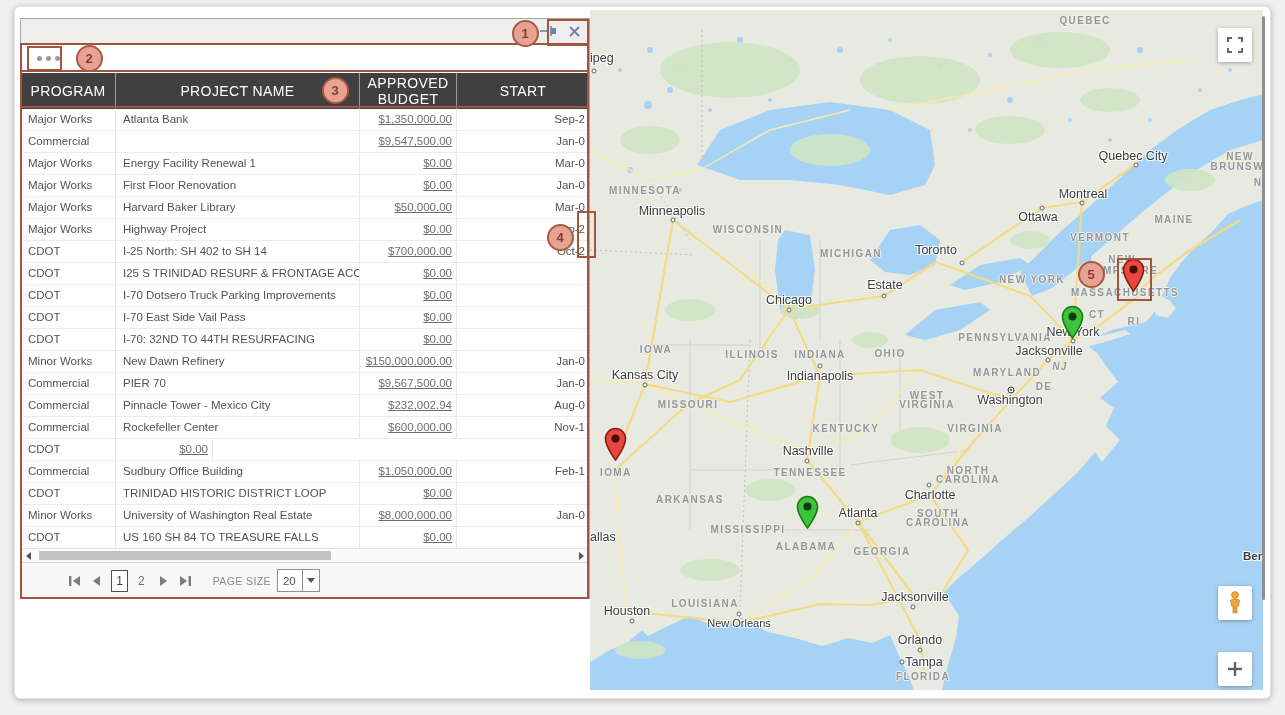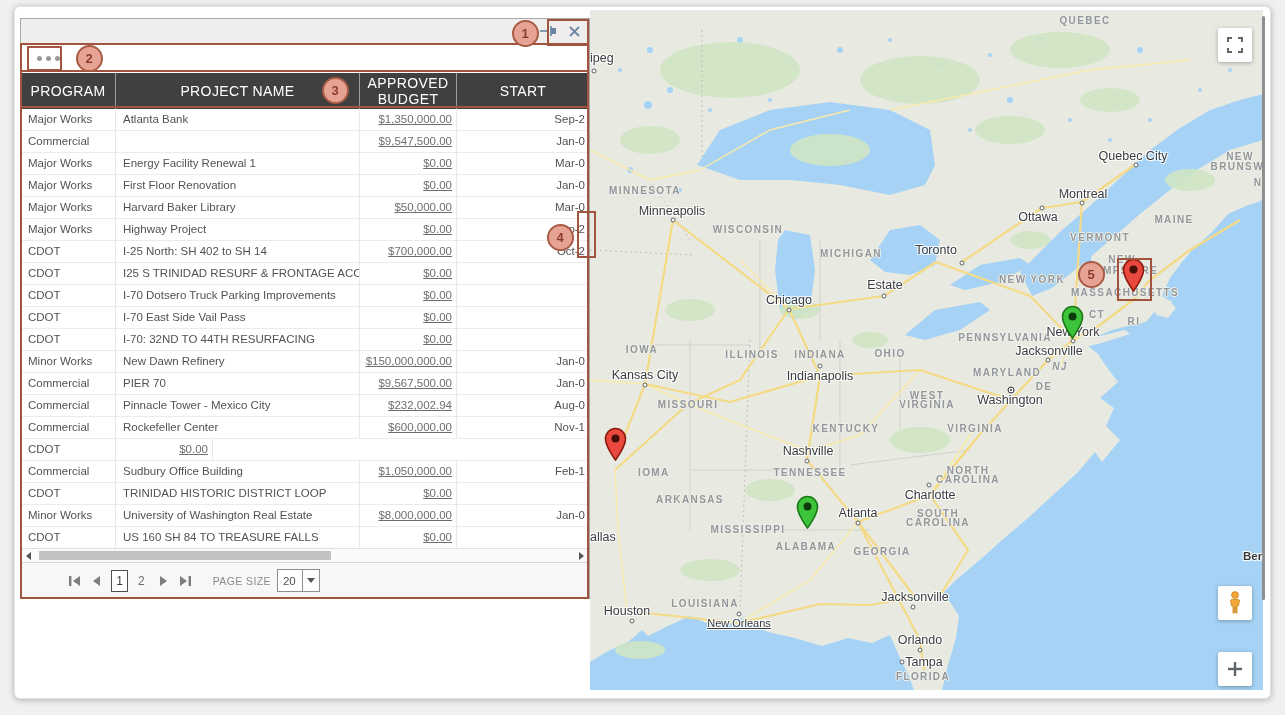--- a/index.html
+++ b/index.html
@@ -430,21 +430,21 @@
           <path d="M268,512 L340,485 385,430"></path>
         <path d="M483,330 L510,315 543,290 560,270"></path>
           <path d="M560,270 L600,240 650,210"></path>
       </g>
     </svg>
     <div id="map-labels">
         <div class="slabel" style="left: 495px; top: 10px;">QUEBEC</div>
         <div class="slabel" style="left: 55px; top: 180px;">MINNESOTA</div>
         <div class="slabel" style="left: 158px; top: 219px;">WISCONSIN</div>
         <div class="slabel" style="left: 261px; top: 243px;">MICHIGAN</div>
-        <div class="slabel" style="left: 52px; top: 339px;">IOWA</div>
+        <div class="slabel" style="left: 66px; top: 339px;">IOWA</div>
         <div class="slabel" style="left: 162px; top: 344px;">ILLINOIS</div>
         <div class="slabel" style="left: 230px; top: 344px;">INDIANA</div>
         <div class="slabel" style="left: 300px; top: 343px;">OHIO</div>
         <div class="slabel" style="left: 415px; top: 327px;">PENNSYLVANIA</div>
         <div class="slabel" style="left: 442px; top: 269px;">NEW YORK</div>
         <div class="slabel" style="left: 510px; top: 227px;">VERMONT</div>
         <div class="slabel" style="left: 584px; top: 209px;">MAINE</div>
         <div class="slabel" style="left: 532px; top: 249px;">NEW</div>
         <div class="slabel" style="left: 532px; top: 260px;">HAMPSHIRE</div>
         <div class="slabel" style="left: 535px; top: 282px;">MASSACHUSETTS</div>
@@ -462,21 +462,21 @@
         <div class="slabel" style="left: 378px; top: 469px;">CAROLINA</div>
         <div class="slabel" style="left: 348px; top: 503px;">SOUTH</div>
         <div class="slabel" style="left: 348px; top: 512px;">CAROLINA</div>
         <div class="slabel" style="left: 292px; top: 541px;">GEORGIA</div>
         <div class="slabel" style="left: 216px; top: 536px;">ALABAMA</div>
         <div class="slabel" style="left: 158px; top: 519px;">MISSISSIPPI</div>
         <div class="slabel" style="left: 100px; top: 489px;">ARKANSAS</div>
         <div class="slabel" style="left: 98px; top: 394px;">MISSOURI</div>
         <div class="slabel" style="left: 115px; top: 593px;">LOUISIANA</div>
         <div class="slabel" style="left: 333px; top: 666px;">FLORIDA</div>
-        <div class="slabel left" style="left: 0px; top: 462px; padding-left: 48px;">IOMA</div>
+        <div class="slabel left" style="left: 10px; top: 462px;">IOMA</div>
         <div class="slabel" style="left: 650px; top: 146px;">NEW</div>
         <div class="slabel" style="left: 658px; top: 156px;">BRUNSWICK</div>
         <div class="slabel" style="left: 668px; top: 172px;">N</div>
         <div class="clabel left" style="left: 0px; top: 48px;">ipeg</div>
         <span class="cdot" style="left: 4px; top: 61px;"></span>
         <div class="clabel" style="left: 82px; top: 201px;">Minneapolis</div>
         <span class="cdot" style="left: 83px; top: 210px;"></span>
         <div class="clabel" style="left: 543px; top: 146px;">Quebec City</div>
         <span class="cdot" style="left: 546px; top: 155px;"></span>
         <div class="clabel" style="left: 493px; top: 184px;">Montreal</div>
@@ -506,21 +506,21 @@
         <div class="clabel" style="left: 483px; top: 322px;">New York</div>
         <span class="cdot" style="left: 483px; top: 331px;"></span>
         <div class="clabel" style="left: 325px; top: 587px;">Jacksonville</div>
         <span class="cdot" style="left: 323px; top: 597px;"></span>
         <div class="clabel" style="left: 330px; top: 630px;">Orlando</div>
         <span class="cdot" style="left: 330px; top: 640px;"></span>
         <div class="clabel" style="left: 334px; top: 652px;">Tampa</div>
         <span class="cdot" style="left: 312px; top: 652px;"></span>
         <div class="clabel" style="left: 37px; top: 601px;">Houston</div>
         <span class="cdot" style="left: 42px; top: 611px;"></span>
-        <div class="clabel small" style="left: 149px; top: 613px; text-decoration: underline;">New Orleans</div>
+        <div class="clabel small" style="left: 149px; top: 613px;">New Orleans</div>
         <span class="cdot" style="left: 149px; top: 604px;"></span>
         <div class="clabel left" style="left: 0px; top: 527px;">allas</div>
         <div class="clabel left bold" style="left: 653px; top: 546px;">Ben</div>
       </div>
     <div id="map-markers">
         <div class="marker" style="left: 13.5px; top: 417px;"><svg width="23" height="34" viewBox="0 0 23 34">
             <path d="M11.5,33 C11.5,33 1.5,19.8 1.5,11.8 A10,10.3 0 1 1 21.5,11.8 C21.5,19.8 11.5,33 11.5,33 Z" fill="#E8483D" stroke="#8E1B10" stroke-width="1.6"></path>
             <circle cx="11.5" cy="11.5" r="4" fill="#450E08"></circle>
           </svg></div>
         <div class="marker" style="left: 205.5px; top: 485px;"><svg width="23" height="34" viewBox="0 0 23 34">

